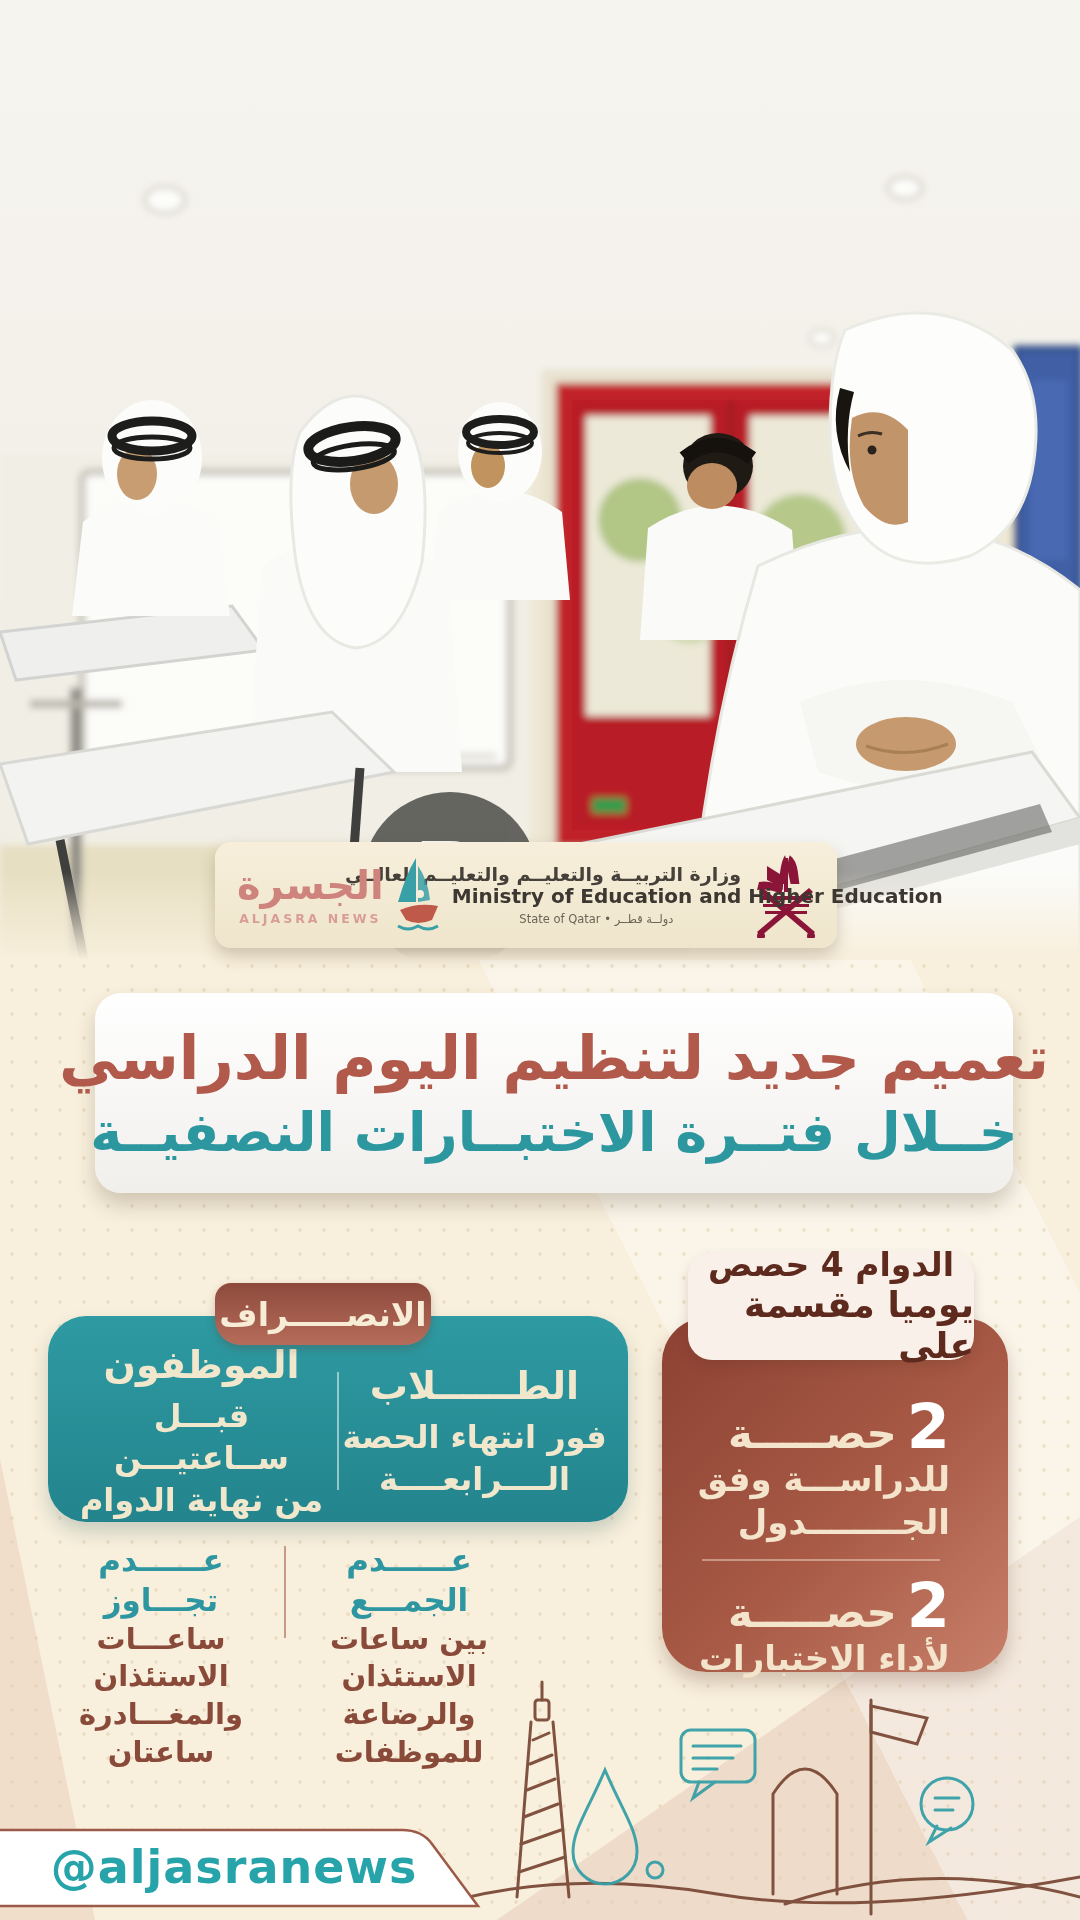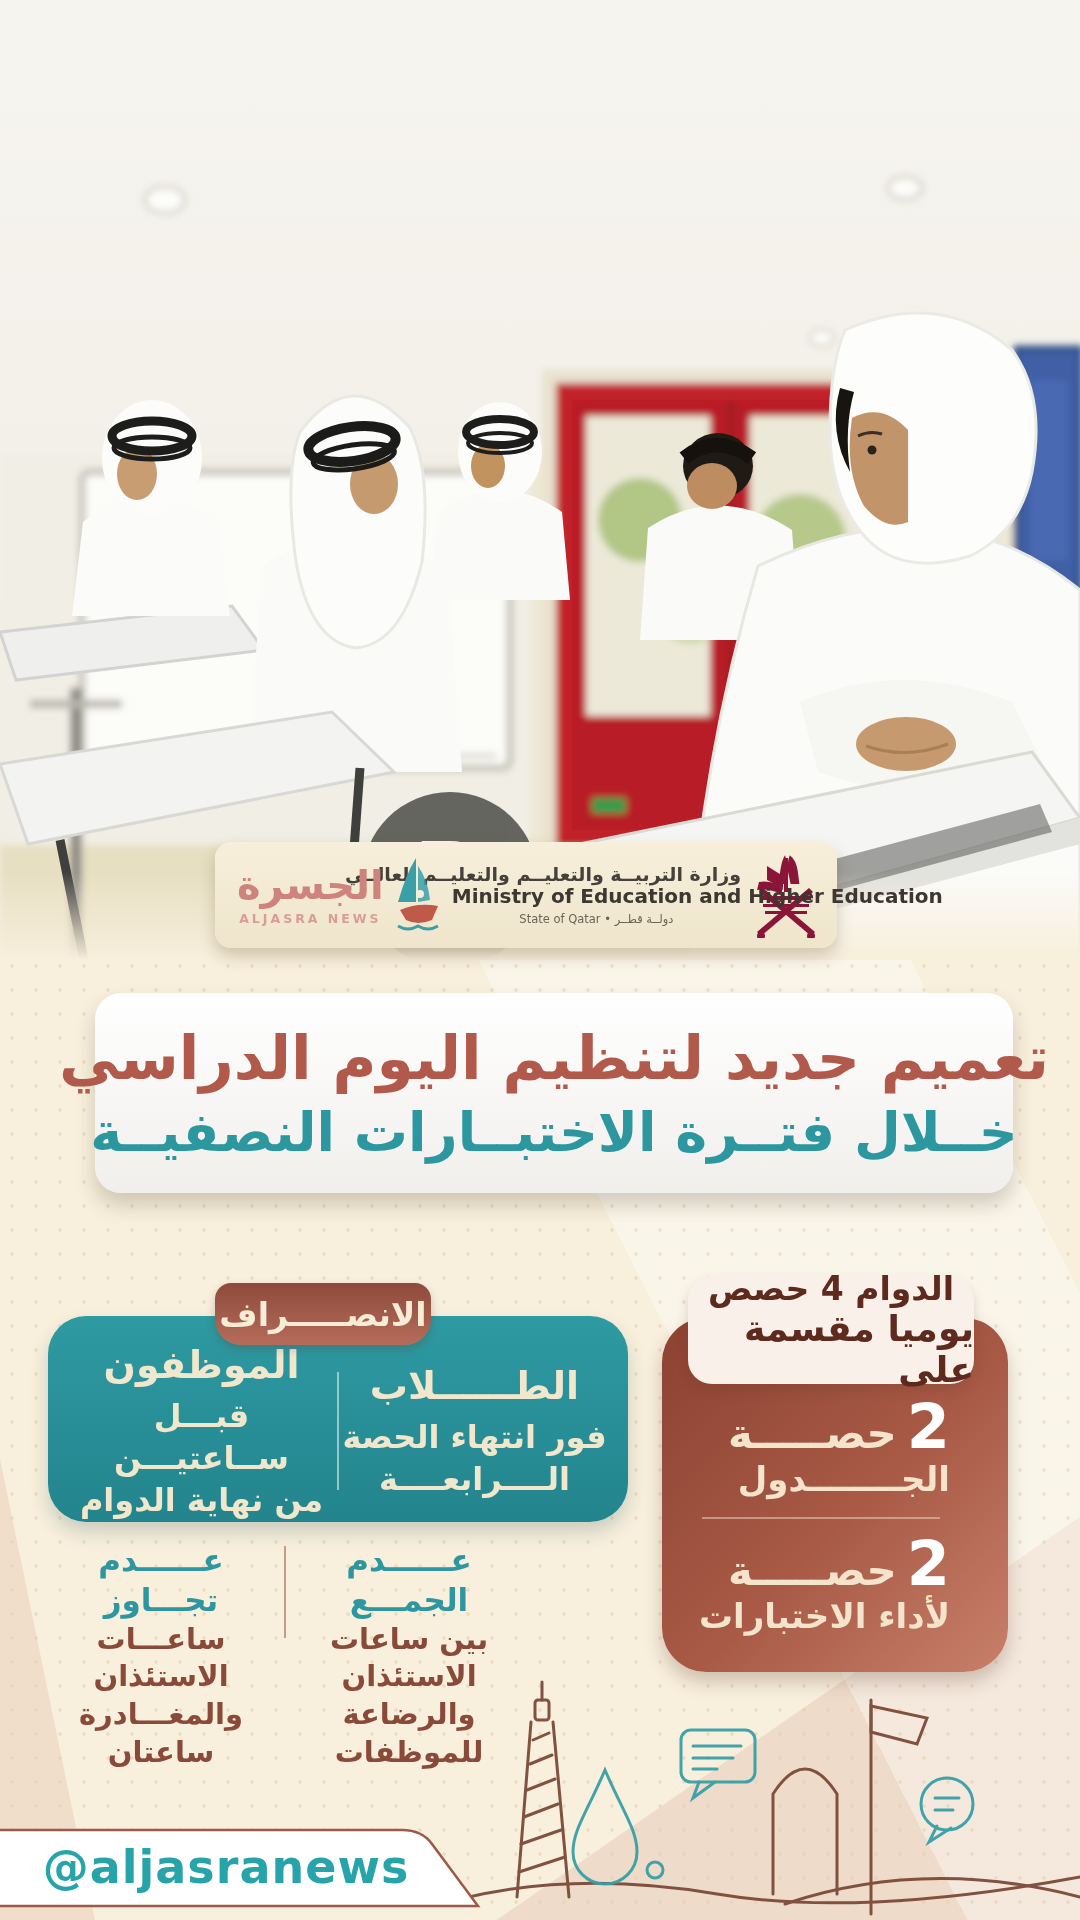--- a/index.html
+++ b/index.html
@@ -42,21 +42,21 @@
     background:linear-gradient(180deg,#ffffff,#f1efec);
     border-radius:26px;box-shadow:0 12px 20px rgba(70,55,35,.22);
     display:flex;flex-direction:column;align-items:center;justify-content:center;gap:8px;
   }
   .title-l1{font-size:60px;font-weight:800;color:#b15a4b;white-space:nowrap;}
   .title-l2{font-size:54px;font-weight:800;color:#2d97a0;white-space:nowrap;}
   
   .sch-label{
     position:absolute;left:688px;top:1252px;width:286px;height:108px;z-index:3;
     background:#f8f0e9;border-radius:24px;box-shadow:0 6px 12px rgba(90,50,35,.18);
-    display:flex;flex-direction:column;align-items:center;justify-content:center;line-height:1.15;margin-top:24px;
+    display:flex;flex-direction:column;align-items:center;justify-content:center;line-height:1.15;
   }
   .sch-label .l1{font-size:33px;font-weight:800;color:#5e2a1e;}
   .sch-label .l2{font-size:36px;font-weight:800;color:#5e2a1e;}
   .sch-box{
     position:absolute;left:662px;top:1318px;width:346px;height:354px;z-index:2;
     background:linear-gradient(135deg,#8c4132 0%,#a85a46 55%,#c8806a 100%);
     border-radius:44px;box-shadow:0 10px 18px rgba(90,50,35,.25);
     padding:78px 58px 26px 30px;display:flex;flex-direction:column;
   }
   .sch-row{text-align:right;color:#f3e4cb;}
@@ -89,21 +89,21 @@
     display:flex;direction:rtl;align-items:flex-start;gap:10px;
   }
   .note-col{flex:1;text-align:center;line-height:1.3;}
   .note-head{font-size:31px;font-weight:800;color:#2e96a0;}
   .note-line{font-size:29px;font-weight:700;color:#8a4a3a;}
   .note-divider{width:2px;height:92px;background:#c59a89;flex:0 0 auto;margin-top:6px;}
   
   .skyline{position:absolute;left:455px;top:1672px;width:625px;height:248px;z-index:1;}
   .ribbon{position:absolute;left:0;top:1822px;width:520px;height:92px;z-index:3;}
   .ribbon-text{
-    position:absolute;left:36px;top:1836px;width:380px;height:62px;z-index:4;
+    position:absolute;left:44px;top:1836px;width:380px;height:62px;z-index:4;
     display:flex;align-items:center;justify-content:center;direction:ltr;
     font-size:46px;font-weight:800;color:#27a3aa;letter-spacing:1px;
   }
 </style>
 </head>
 <body>
 
 <div class="poster">
 
   <div class="wedge wedge-left"></div>
@@ -273,20 +273,21 @@
   <div class="sch-label">
     <div class="l1">الدوام 4 حصص</div>
     <div class="l2">يوميا مقسمة على</div>
   </div>
   <div class="sch-box">
     <div class="sch-row">
       <div class="sch-top">
         <span class="sch-count">2</span>
         <span class="sch-unit">حصـــــة</span>
       </div>
+      <div class="sch-line">للدراســـة وفق</div>
       <div class="sch-line">الجــــــــدول</div>
     </div>
     <hr class="sch-divider">
     <div class="sch-row">
       <div class="sch-top">
         <span class="sch-count">2</span>
         <span class="sch-unit">حصـــــة</span>
       </div>
       <div class="sch-line">لأداء الاختبارات</div>
     </div>

